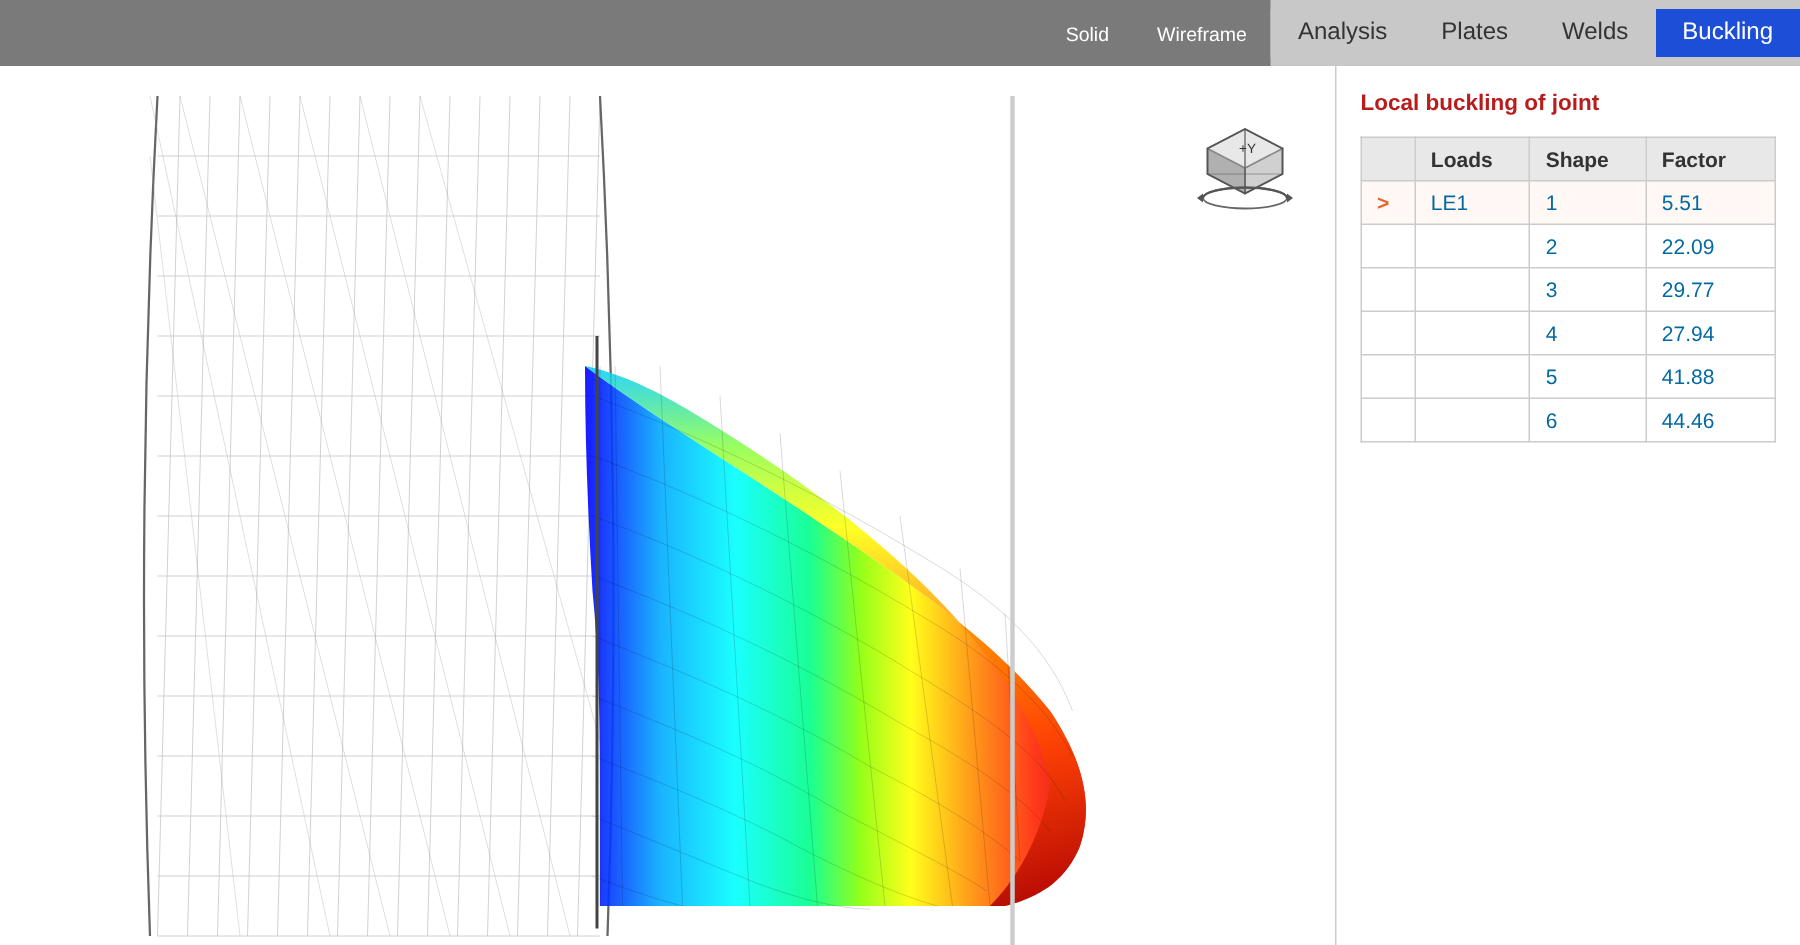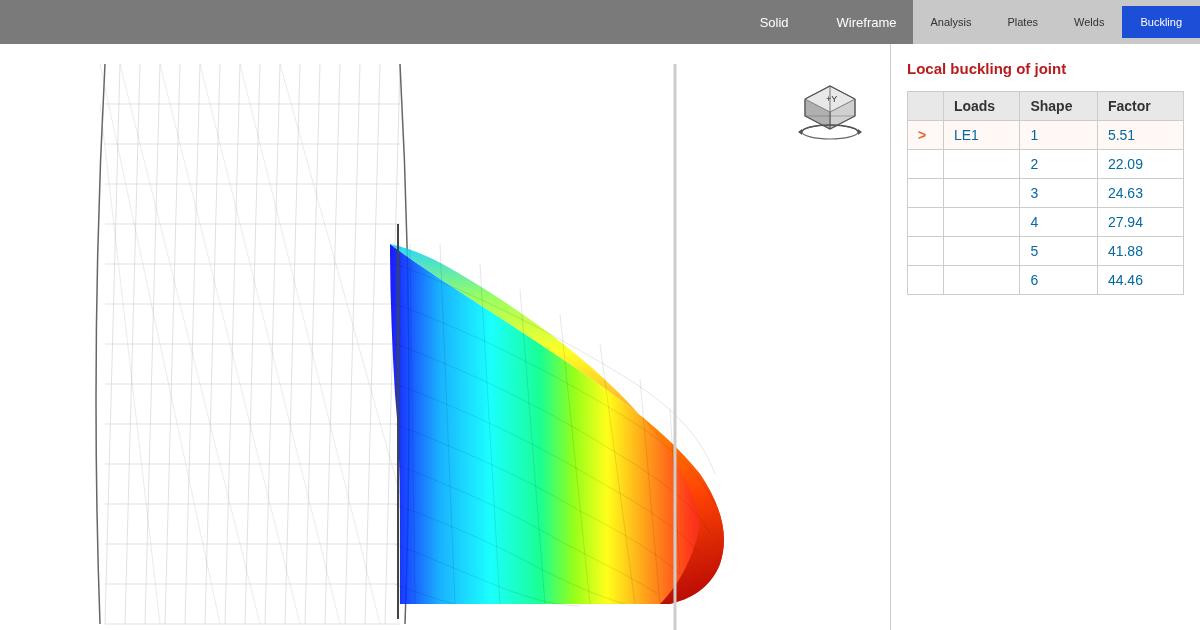--- a/index.html
+++ b/index.html
@@ -21,21 +21,21 @@
       align-items: center;
       justify-content: flex-end;
       padding-right: 0;
     }
     .toolbar-left {
       flex: 1;
     }
     .toolbar-view-buttons {
       display: flex;
       align-items: center;
-      gap: 16px;
+      gap: 0;
     }
     .toolbar-view-btn {
       color: #ffffff;
       font-size: 13px;
       padding: 0 16px;
       height: 44px;
       display: flex;
       align-items: center;
       cursor: pointer;
       background: transparent;
@@ -47,21 +47,21 @@
       display: flex;
       align-items: center;
       background: #c8c8c8;
       height: 44px;
     }
     .right-tab {
       height: 30px;
       padding: 16px 18px;
       display: flex;
       align-items: center;
-      font-size: 11px;
+      font-size: 16px;
       color: #333;
       cursor: pointer;
       border: none;
       background: #c8c8c8;
     }
     .right-tab.active {
       background: #1d4ed8;
       color: #fff;
     }
 
@@ -342,21 +342,21 @@
           <tr>
             <td class="arrow-cell"></td>
             <td class="loads-cell"></td>
             <td class="shape-cell">2</td>
             <td class="factor-cell">22.09</td>
           </tr>
           <tr>
             <td class="arrow-cell"></td>
             <td class="loads-cell"></td>
             <td class="shape-cell">3</td>
-            <td class="factor-cell">24.63</td>
+            <td class="factor-cell">29.77</td>
           </tr>
           <tr>
             <td class="arrow-cell"></td>
             <td class="loads-cell"></td>
             <td class="shape-cell">4</td>
             <td class="factor-cell">27.94</td>
           </tr>
           <tr>
             <td class="arrow-cell"></td>
             <td class="loads-cell"></td>

